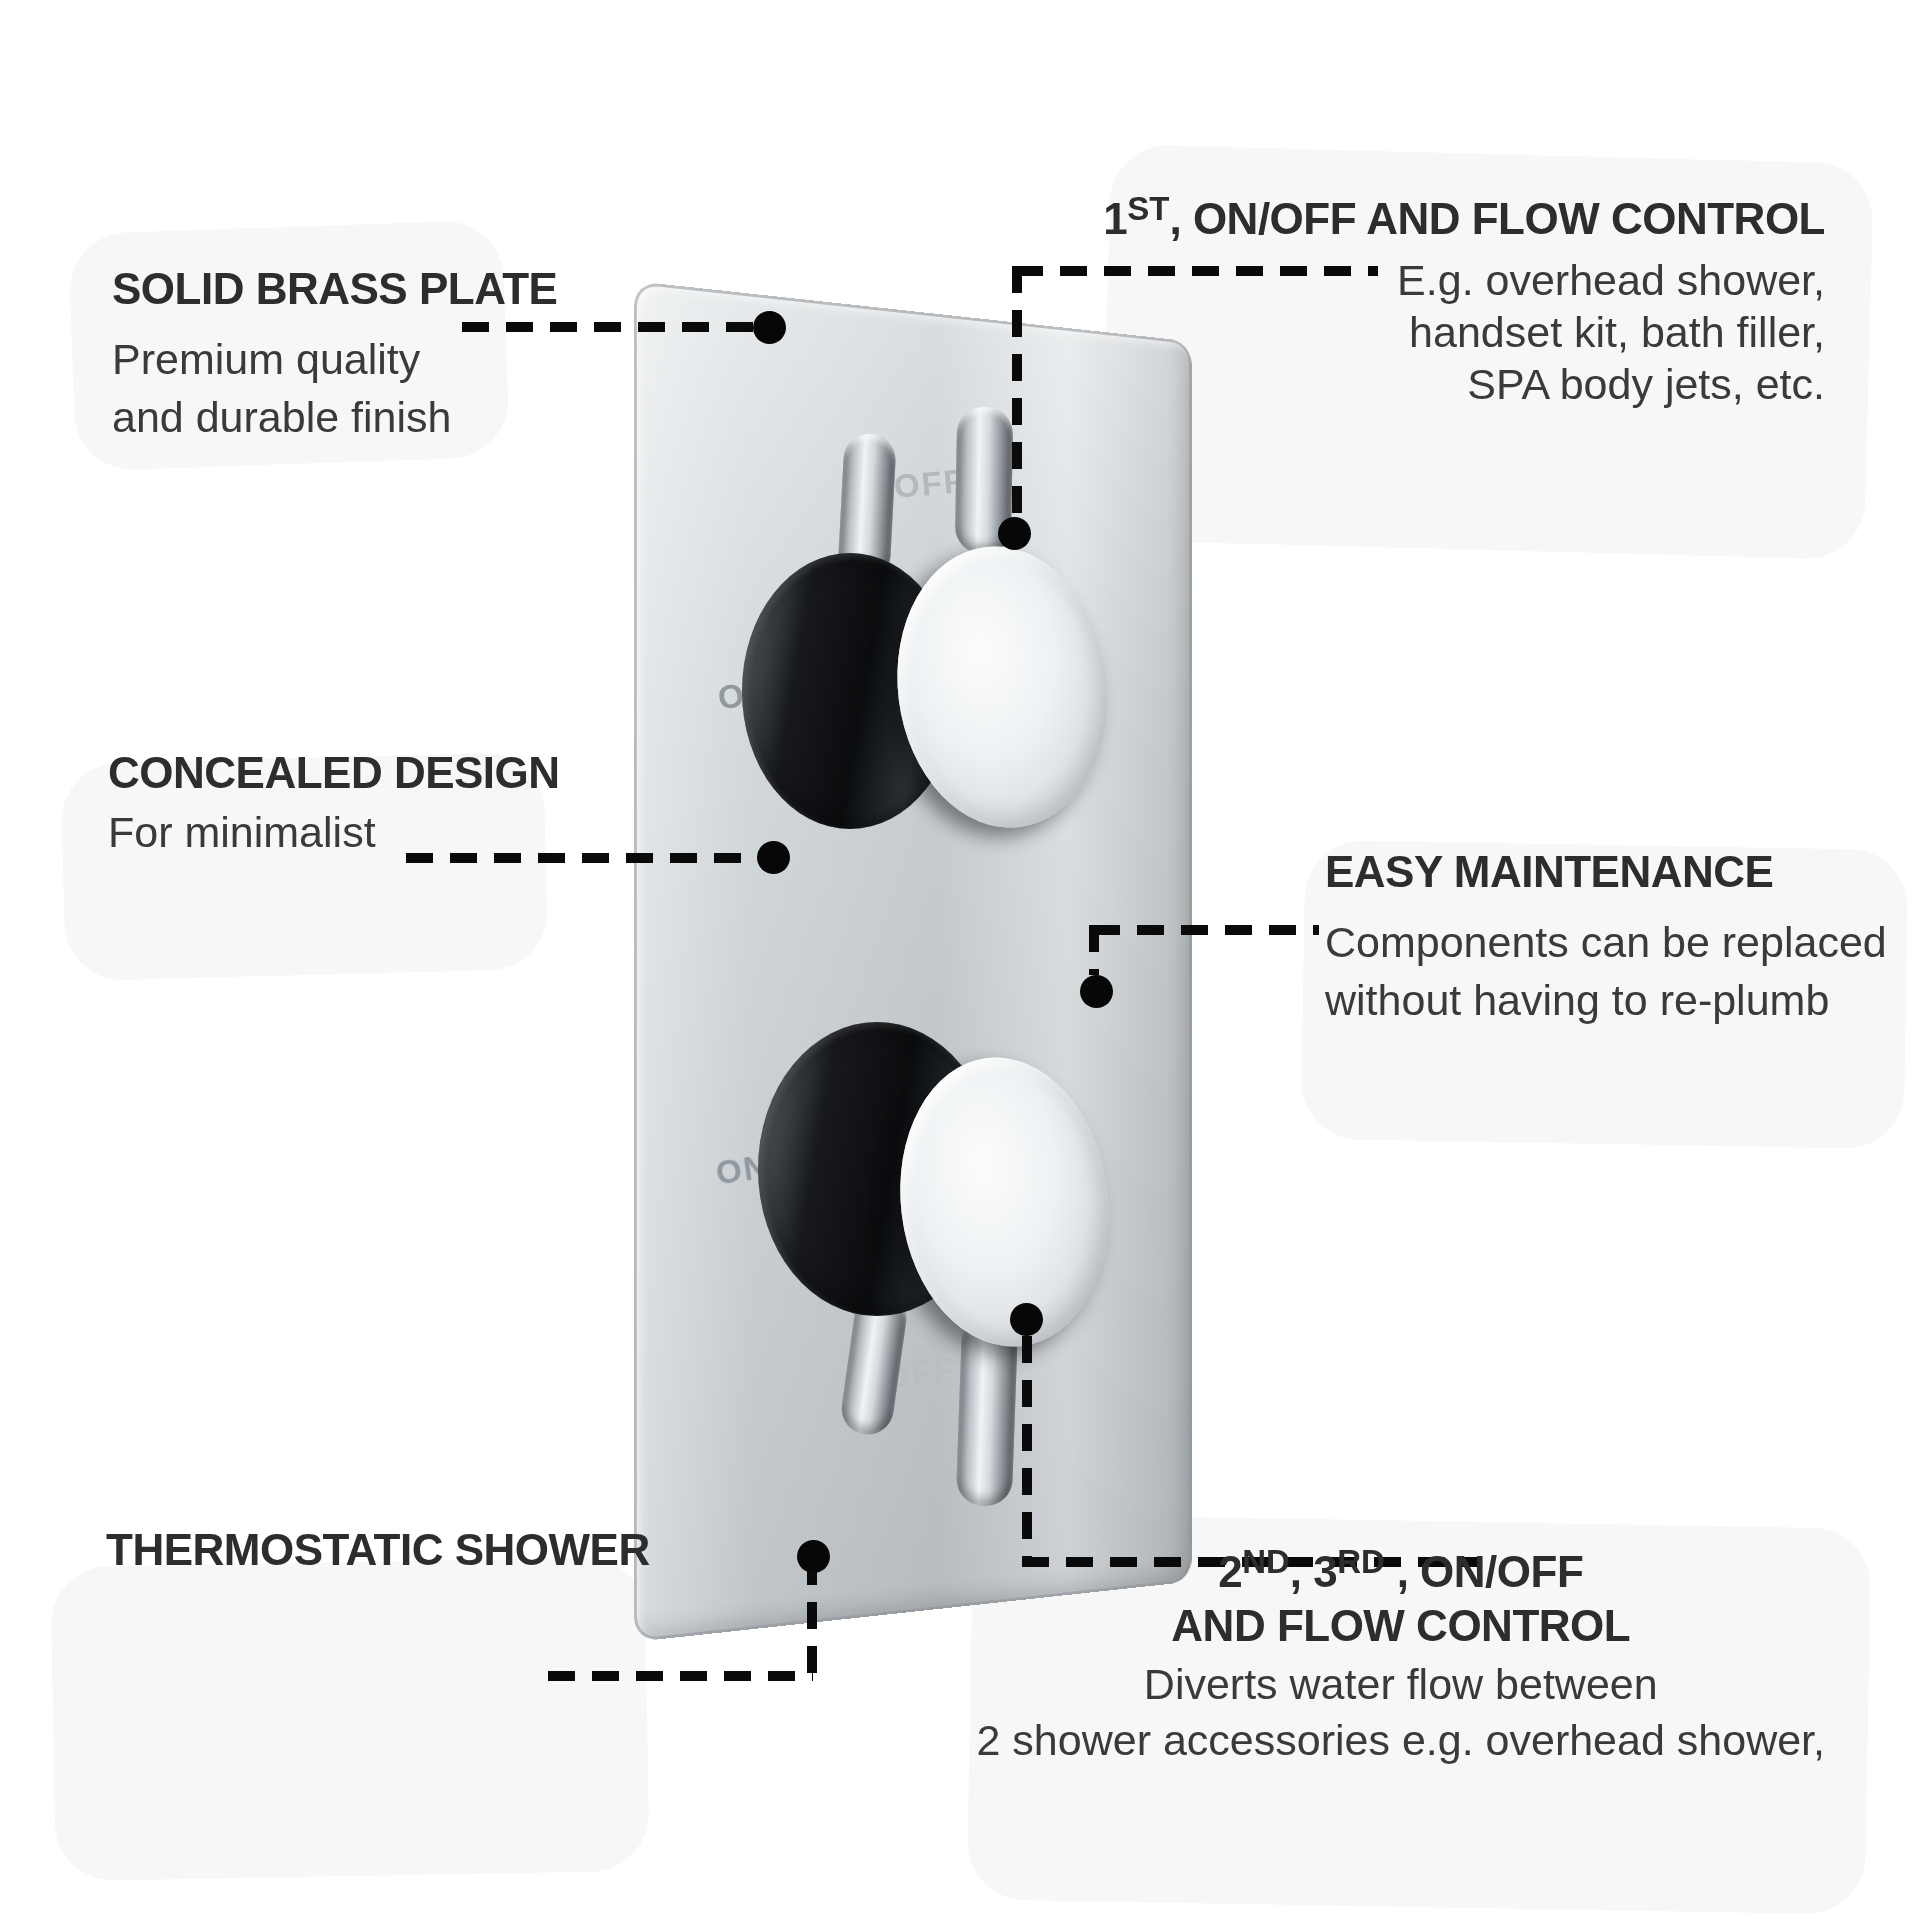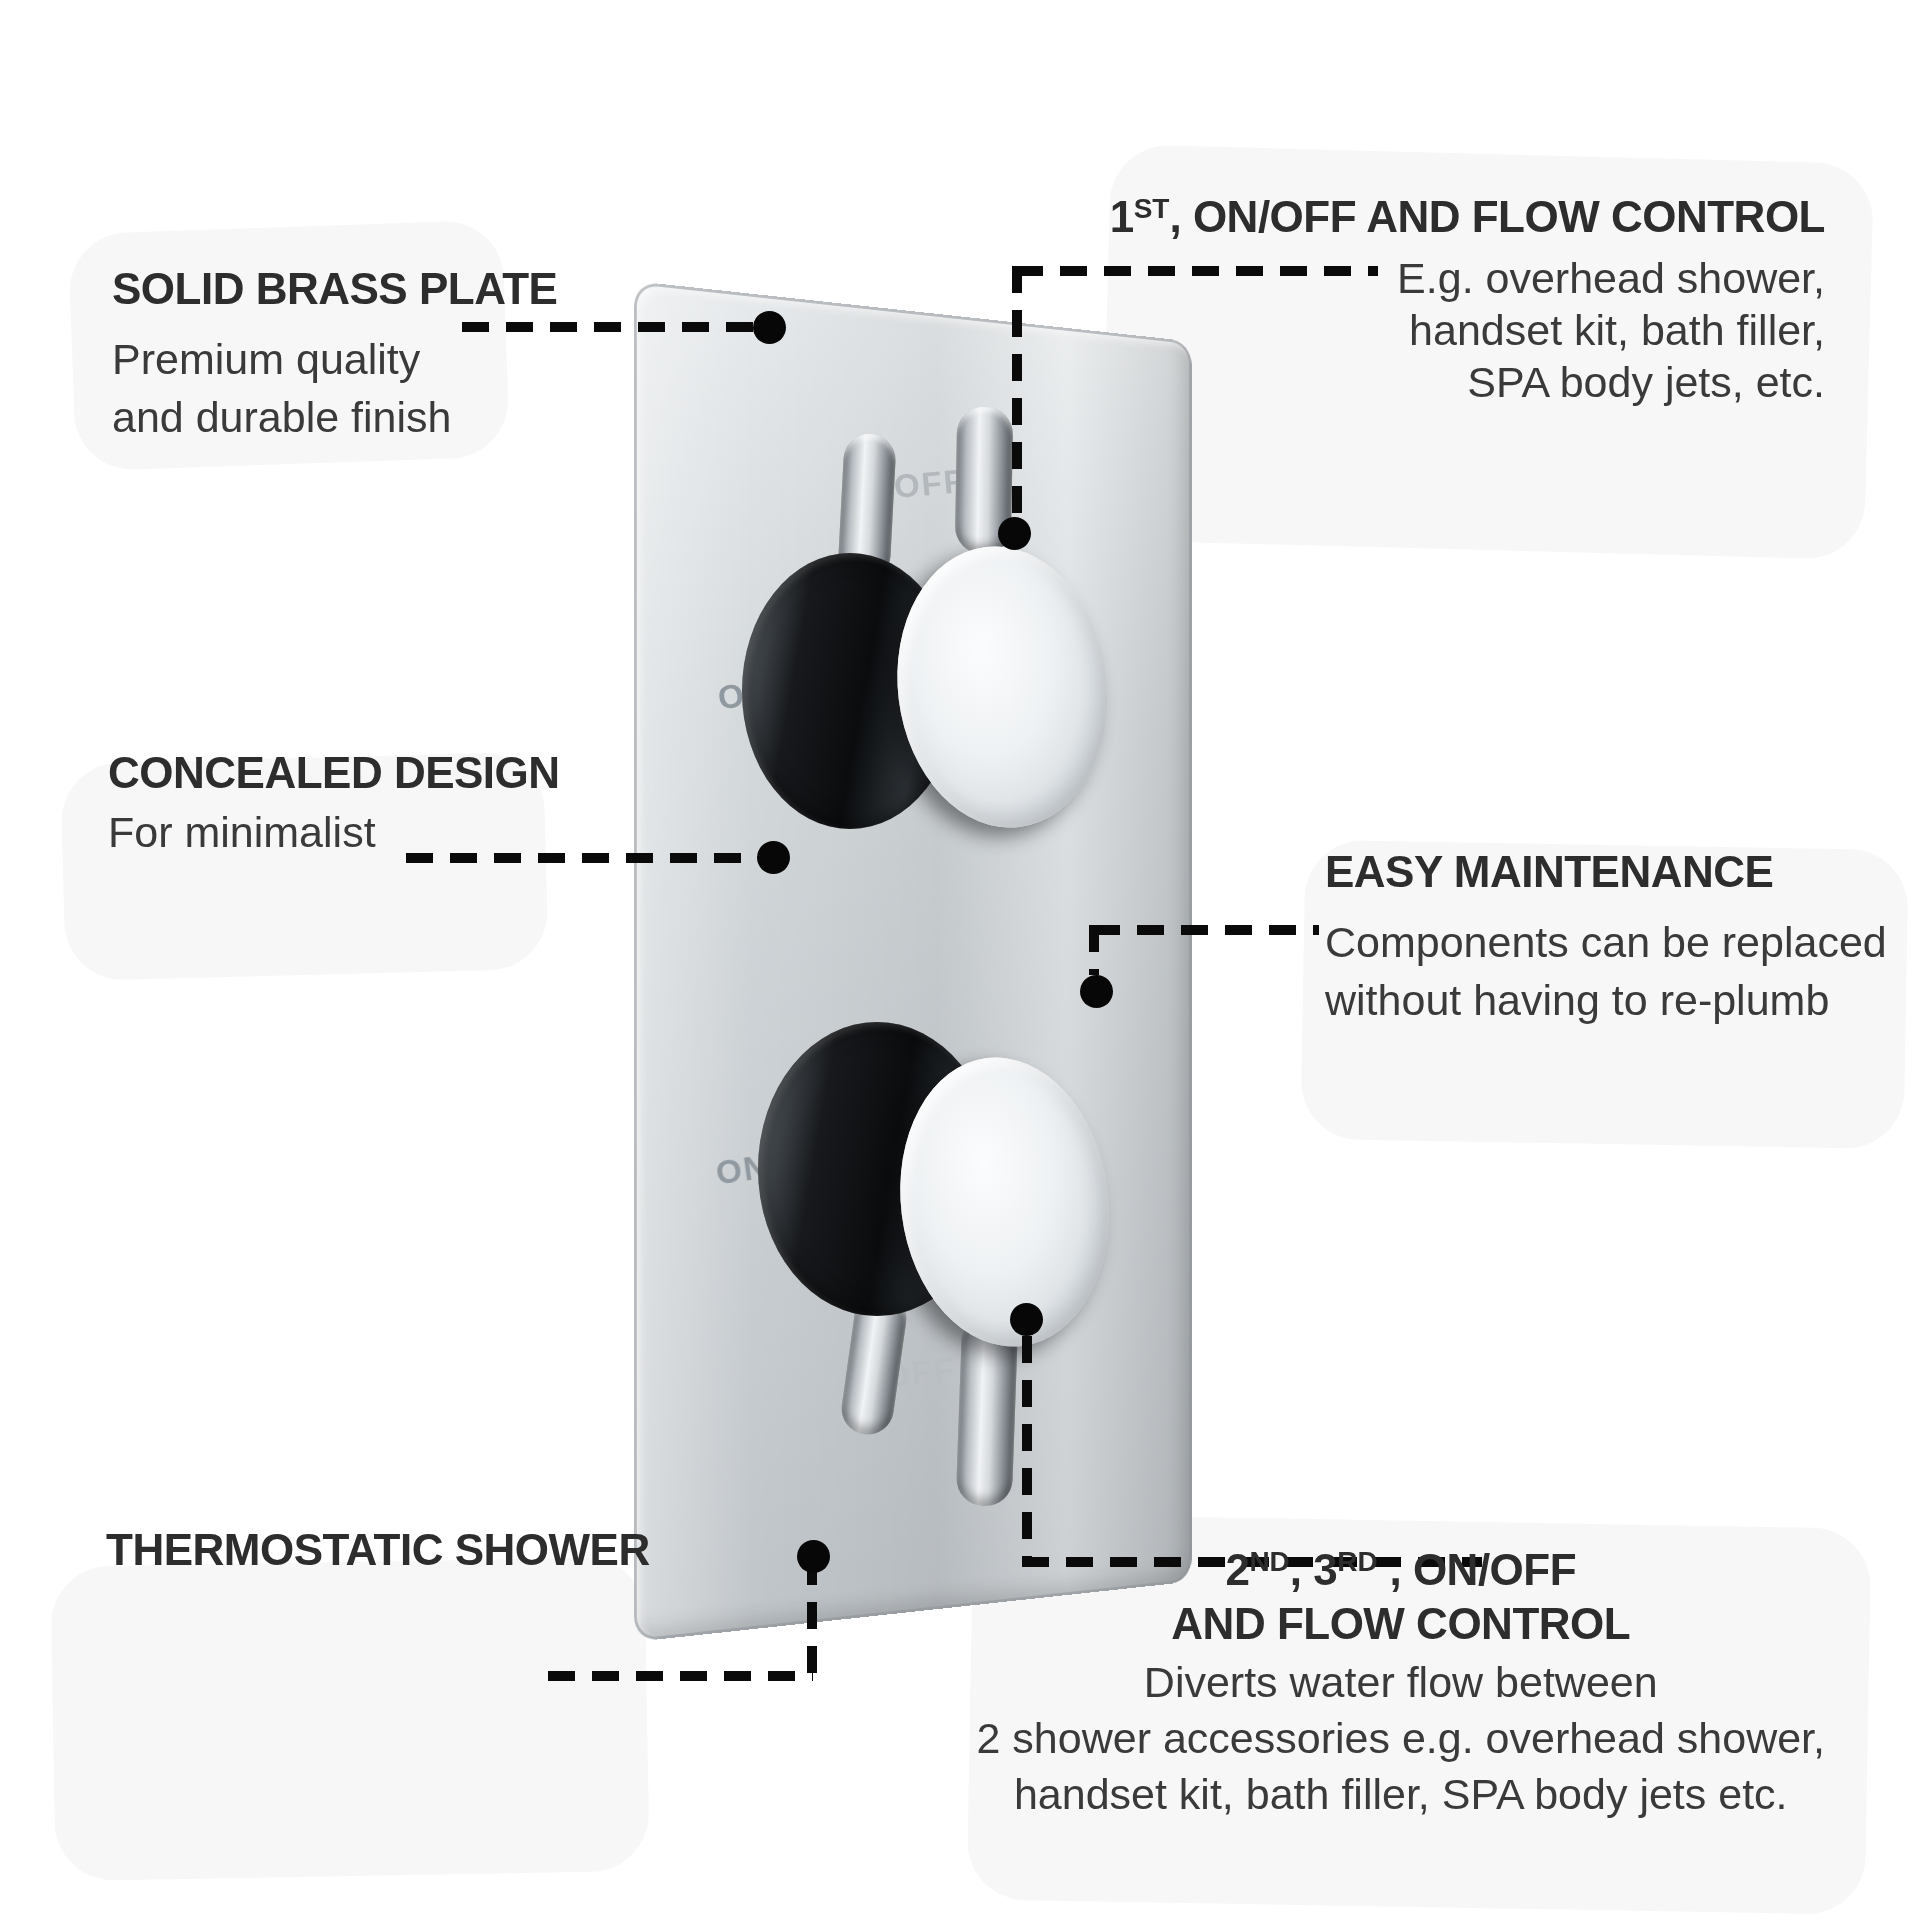--- a/index.html
+++ b/index.html
@@ -14,21 +14,21 @@
     position:absolute;background:#f2f2f3;opacity:.65;border-radius:58px;
     z-index:0;
   }
 
   
   .callout{position:absolute;z-index:7;}
   .callout .heading{
     font-size:44px;font-weight:bold;color:#2d2d2d;line-height:52px;
     letter-spacing:-0.5px;white-space:nowrap;
   }
-  .callout .heading sup{font-size:28px;vertical-align:13.5px;letter-spacing:0;}
+  .callout .heading sup{font-size:33px;vertical-align:13.5px;letter-spacing:0;}
   .callout .lines{margin-top:15px;}
   .callout .lines .line{
     font-size:43px;color:#3a3a3a;line-height:58px;white-space:nowrap;
   }
   .callout.right{text-align:right;}
   .callout.right .lines .line{line-height:52px;}
   .callout.compact .lines .line{line-height:56px;}
   .callout.twoline .heading{line-height:54px;}
 
   
@@ -176,16 +176,15 @@
 <div class="callout" style="left:106px;top:1524px;">
   <div class="heading">THERMOSTATIC SHOWER</div>
 </div>
 
 <div class="callout right twoline compact" style="right:106px;top:1535px;text-align:center;">
   <div class="heading">2<sup>ND</sup>, 3<sup>RD</sup> , ON/OFF</div>
   <div class="heading">AND FLOW CONTROL</div>
   <div class="lines" style="margin-top:3.9px;">
       <div class="line">Diverts water flow between</div>
       <div class="line">2 shower accessories e.g. overhead shower,</div>
-      <div class="line">handset kit, bath filler, SPA body jets etc.</div>
     </div>
 </div>
 
 
 </body></html>

